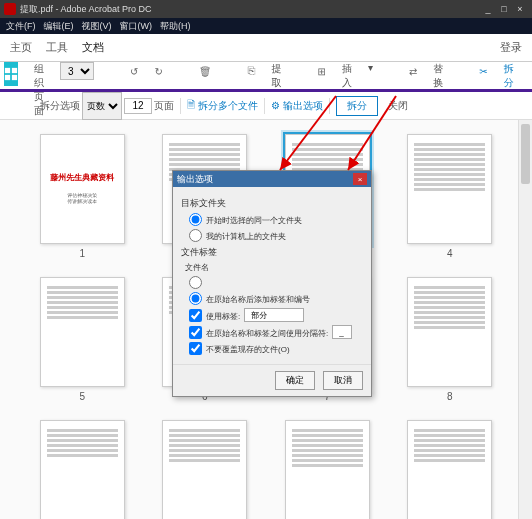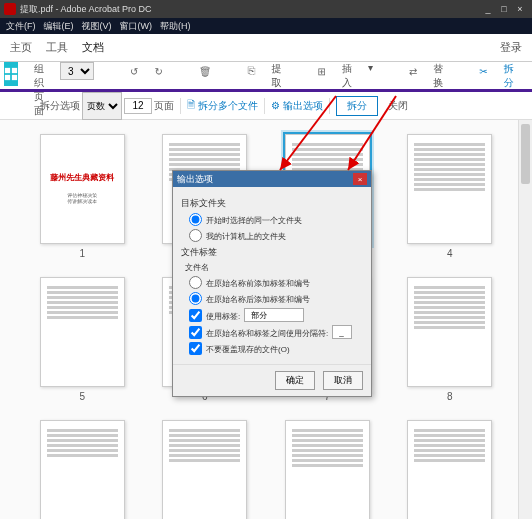--- a/index.html
+++ b/index.html
@@ -323,21 +323,20 @@
       </label>
     <label>
         <input type="radio" style="">
         <span>我的计算机上的文件夹</span>
       </label>
 
     <div class="grp-title">文件标签</div>
     <div style="font-size:8px;margin-left:4px">文件名</div>
     <label>
         <input type="radio" style="">
-        <span>在原始名称前添加标签和编号</span>
       </label>
     <label>
         <input type="radio" checked="" style="">
         <span>在原始名称后添加标签和编号</span>
       </label>
     <label>
         <input type="checkbox" checked="" style="">
         <span>使用标签:</span>
         <input type="text" style="width: 60px;" value="部分">
       </label>

